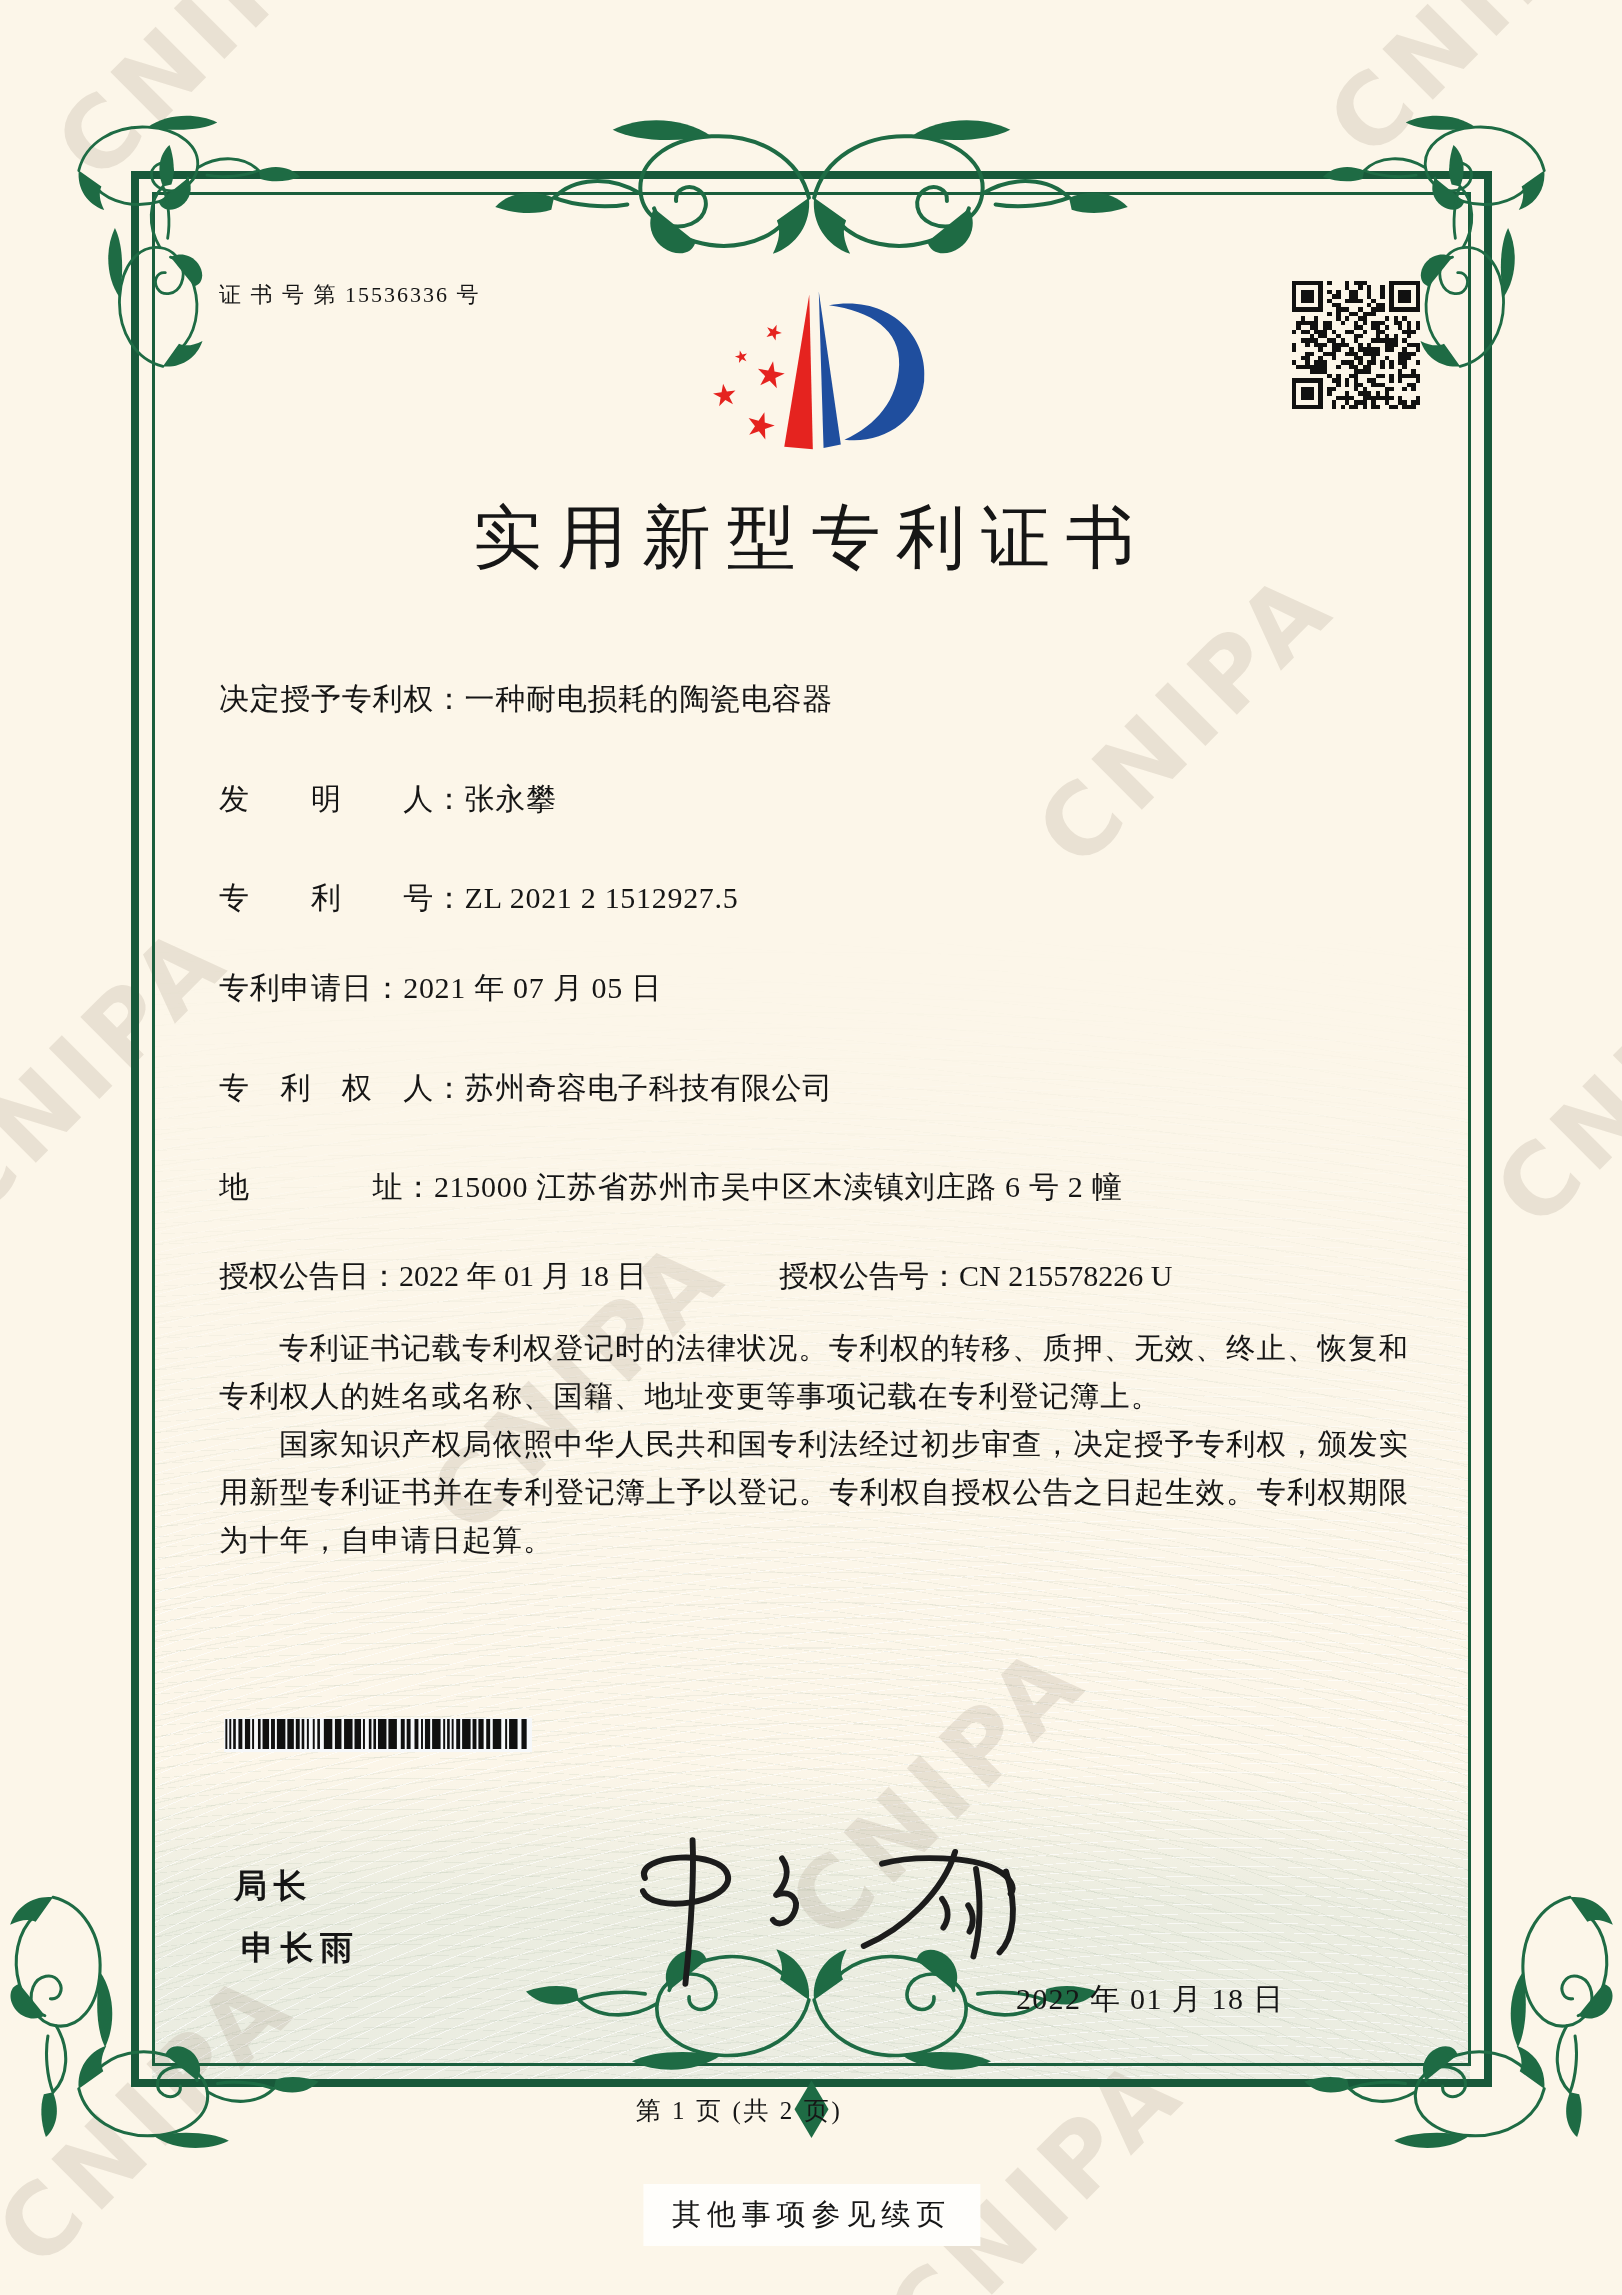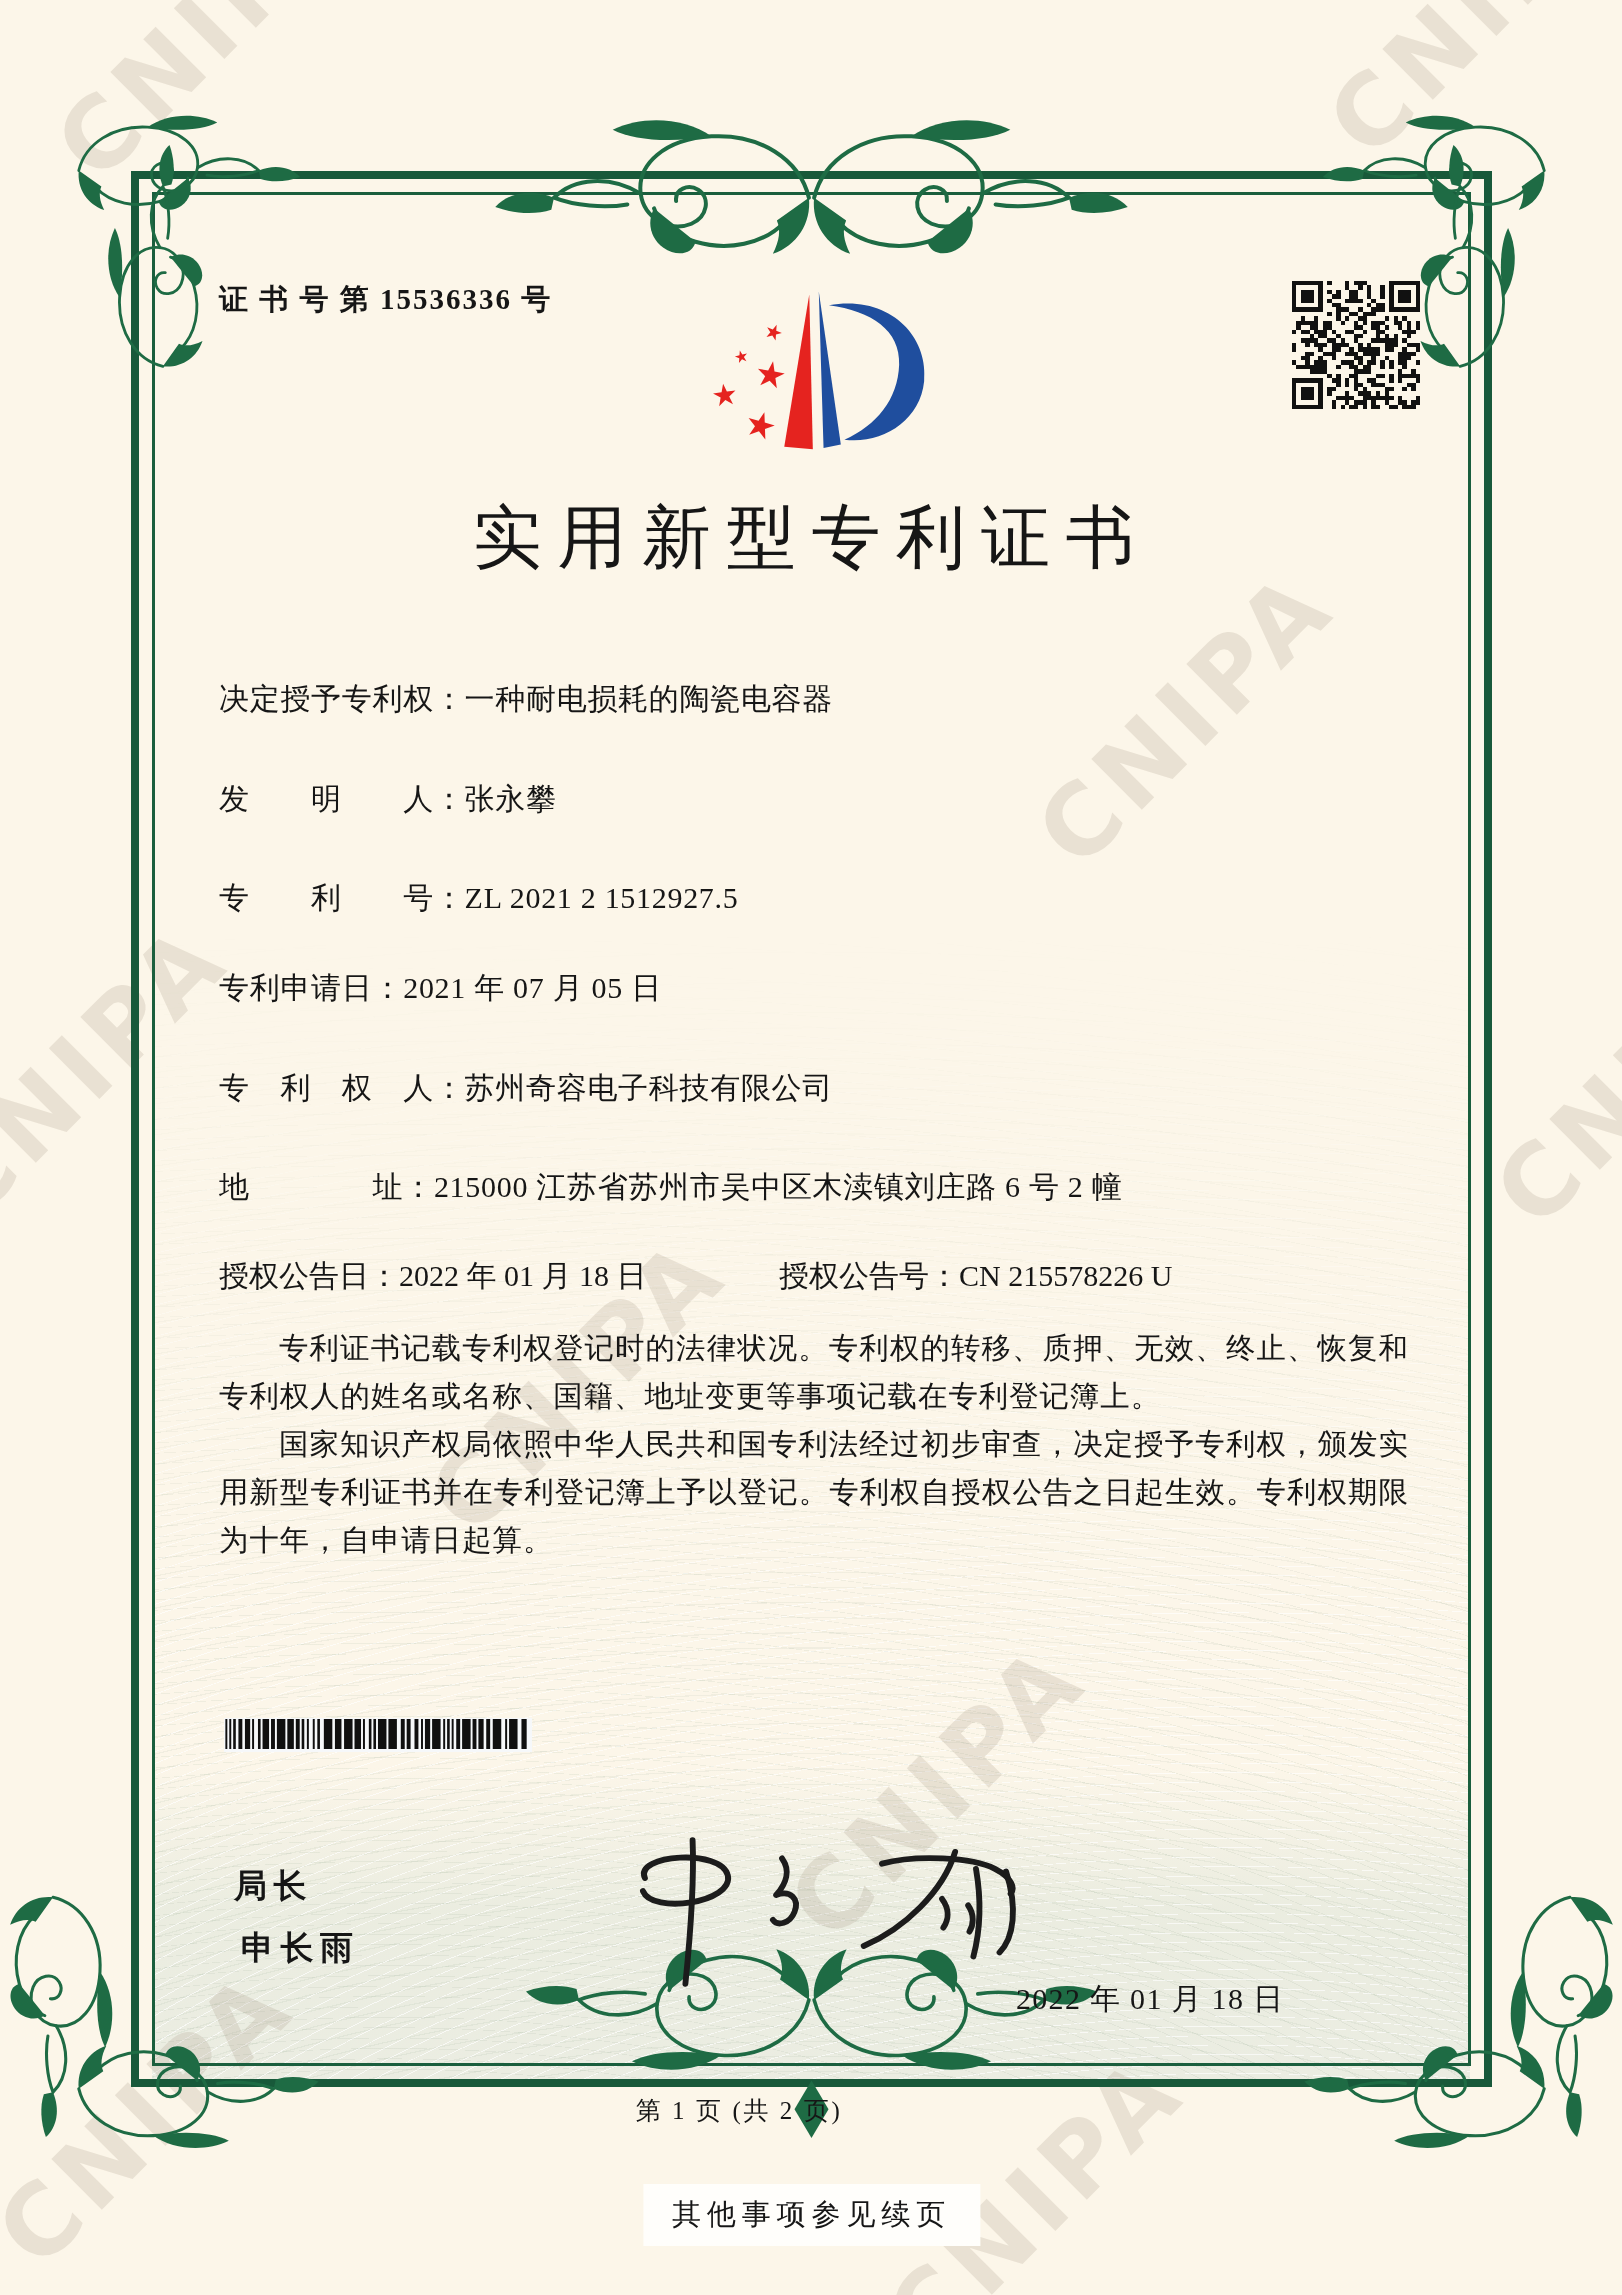--- a/index.html
+++ b/index.html
@@ -51,21 +51,21 @@
     border:8.5px solid #18593a;box-sizing:border-box;z-index:2;
   }
   .frame-inner{
     left:152px;top:192px;width:1319px;height:1874px;
     border:3.3px solid #1a5e3d;box-sizing:border-box;z-index:2;
   }
   .ornaments{left:0;top:0;width:1623px;height:2295px;z-index:3;pointer-events:none;}
 
   
   .content{z-index:4;}
-  .cert-no{left:219px;top:280px;font-size:29px;letter-spacing:2px;font-weight:bold;}
+  .cert-no{left:219px;top:280px;font-size:22px;letter-spacing:2px;}
   .logo{left:692px;top:259px;width:250px;height:228px;}
   .qr{left:1292px;top:281px;width:128px;height:128px;background:#fcf6e9;}
   .title{
     left:0;top:492px;width:1623px;text-align:center;
     font-size:69px;font-weight:400;letter-spacing:15.7px;white-space:nowrap;
   }
   .field{left:219px;font-size:30px;white-space:nowrap;letter-spacing:0.7px;}
   .f0{top:679px;} .f1{top:779px;} .f2{top:878px;}
   .f3{top:968px;} .f4{top:1068px;} .f5{top:1167px;}
   .grant{top:1256px;left:0;width:1623px;font-size:30px;white-space:nowrap;}

